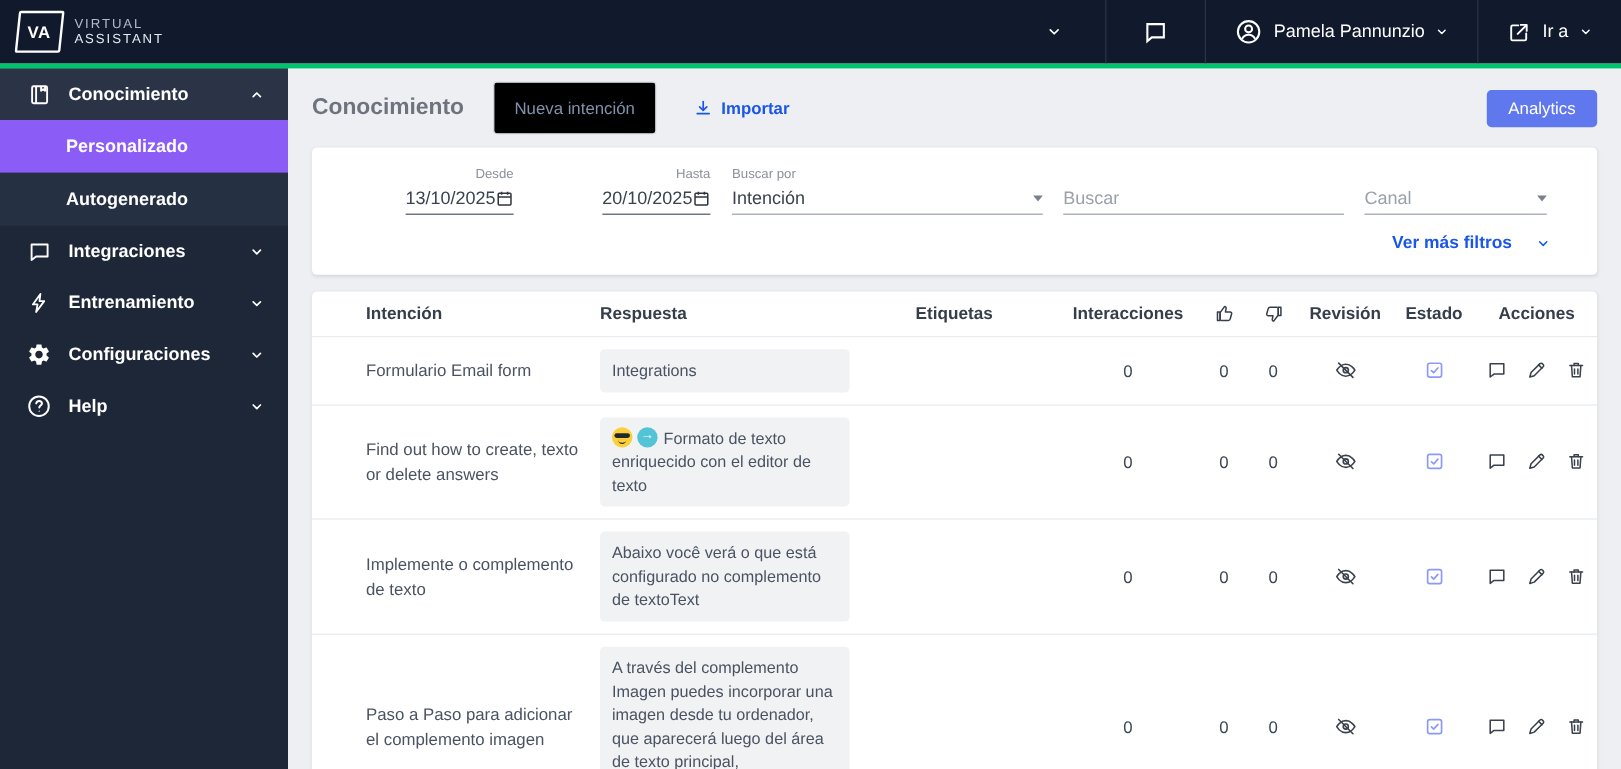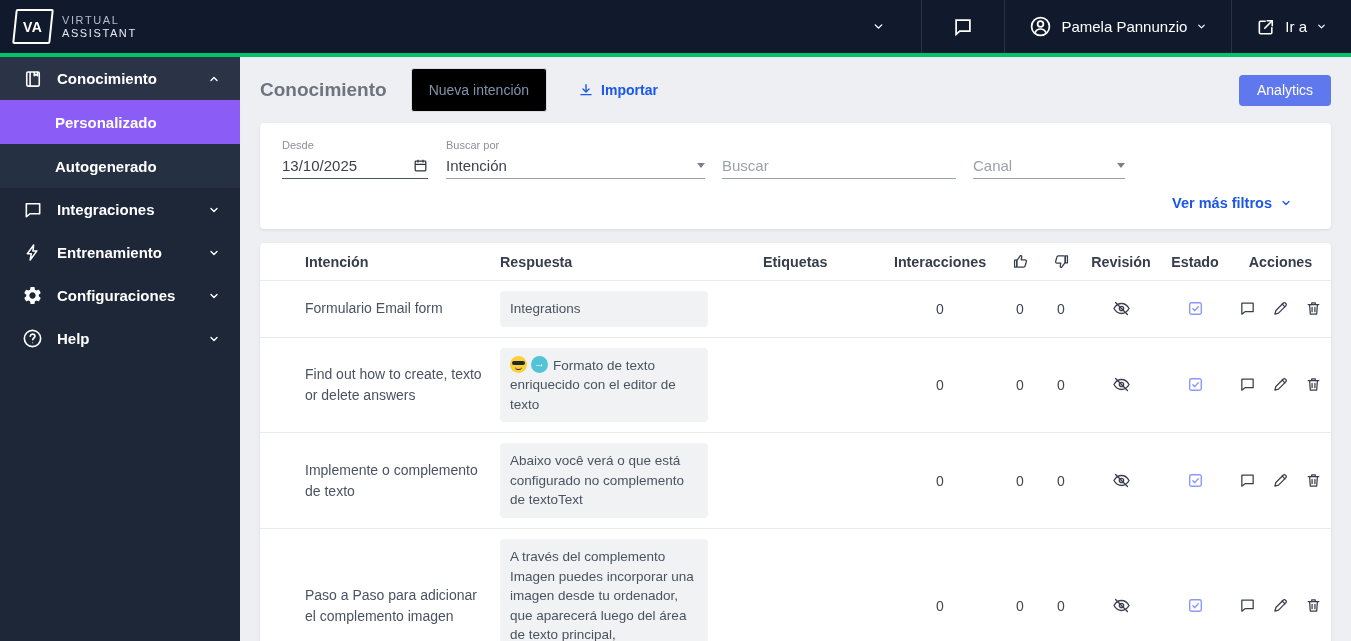--- a/index.html
+++ b/index.html
@@ -40,25 +40,25 @@
   
   .filter-card { padding:16px 39px 6px 22px; margin-bottom:14px; }
   .filter-fields { display:flex; }
   .f-field { display:flex; flex-direction:column; }
   .f-label { font-size:11px; color:#8b919b; margin-bottom:4px; }
   .f-control { display:flex; align-items:center; justify-content:space-between; border-bottom:1.5px solid #4b5563; padding-bottom:2px; height:24px; font-size:15px; color:#3c434e; cursor:pointer; }
   .f-control.light { border-bottom:1px solid #9aa1ab; }
   .f-input { border:none; outline:none; font-size:15px; color:#15803d; font-family:inherit; width:100%; background:transparent; }
   .f-input::placeholder { color:#9aa1ab; }
   .caret { width:0; height:0; border-left:4.5px solid transparent; border-right:4.5px solid transparent; border-top:5.5px solid #7a818c; }
-  .w-date { width:146px; margin-right:18px; }
+  .w-date { width:146px; margin-right:18px;align-items:flex-end; }
   .w-searchby { width:259px; margin-right:17px; }
   .w-search { width:234px; margin-right:17px; }
   .w-channel { width:152px; }
-  .more-filters { display:flex; justify-content:flex-end; align-items:center; gap:8px; padding:16px 0 12px; color:#1a56e8; font-size:14.5px; font-weight:600; cursor:pointer; }
+  .more-filters { display:flex; justify-content:flex-end; align-items:center; gap:20px; padding:16px 0 12px; color:#1a56e8; font-size:14.5px; font-weight:600; cursor:pointer; }
 
   
   .table-card { overflow:hidden; }
   .thead, .trow { display:grid; grid-template-columns:240px 250px 1fr 120px 40px 42px 78px 70px 101px; align-items:center; }
   .thead { height:38px; border-bottom:1px solid #e8eaee; }
   .th { font-size:14.3px; font-weight:700; color:#363e4b; }
   .th.c, .cell.c { display:flex; justify-content:center; align-items:center; text-align:left; }
   .pad-first { padding-left:45px; }
   .trow { padding:10px 0; }
   .row-divider { height:1px; background:#e8eaee; }
@@ -217,20 +217,30 @@
       <div class="f-field w-date">
         <span class="f-label">Desde</span>
         <div class="f-control">
           <span>13/10/2025</span>
           <svg width="15" height="15" viewBox="0 0 24 24" fill="none" stroke="#2f343c" stroke-width="2">
               <rect x="3.5" y="5" width="17" height="15.5" rx="1.2"></rect>
               <path d="M3.5 10h17M8 2.8V7M16 2.8V7"></path>
             </svg>
         </div>
       </div>
+      <div class="f-field w-date">
+        <span class="f-label">Hasta</span>
+        <div class="f-control">
+          <span>20/10/2025</span>
+          <svg width="15" height="15" viewBox="0 0 24 24" fill="none" stroke="#2f343c" stroke-width="2">
+              <rect x="3.5" y="5" width="17" height="15.5" rx="1.2"></rect>
+              <path d="M3.5 10h17M8 2.8V7M16 2.8V7"></path>
+            </svg>
+        </div>
+      </div>
       <div class="f-field w-searchby">
         <span class="f-label">Buscar por</span>
         <div class="f-control light">
           <span>Intención</span>
           <span class="caret"></span>
         </div>
       </div>
       <div class="f-field w-search">
         <span class="f-label">&nbsp;</span>
         <div class="f-control light">

